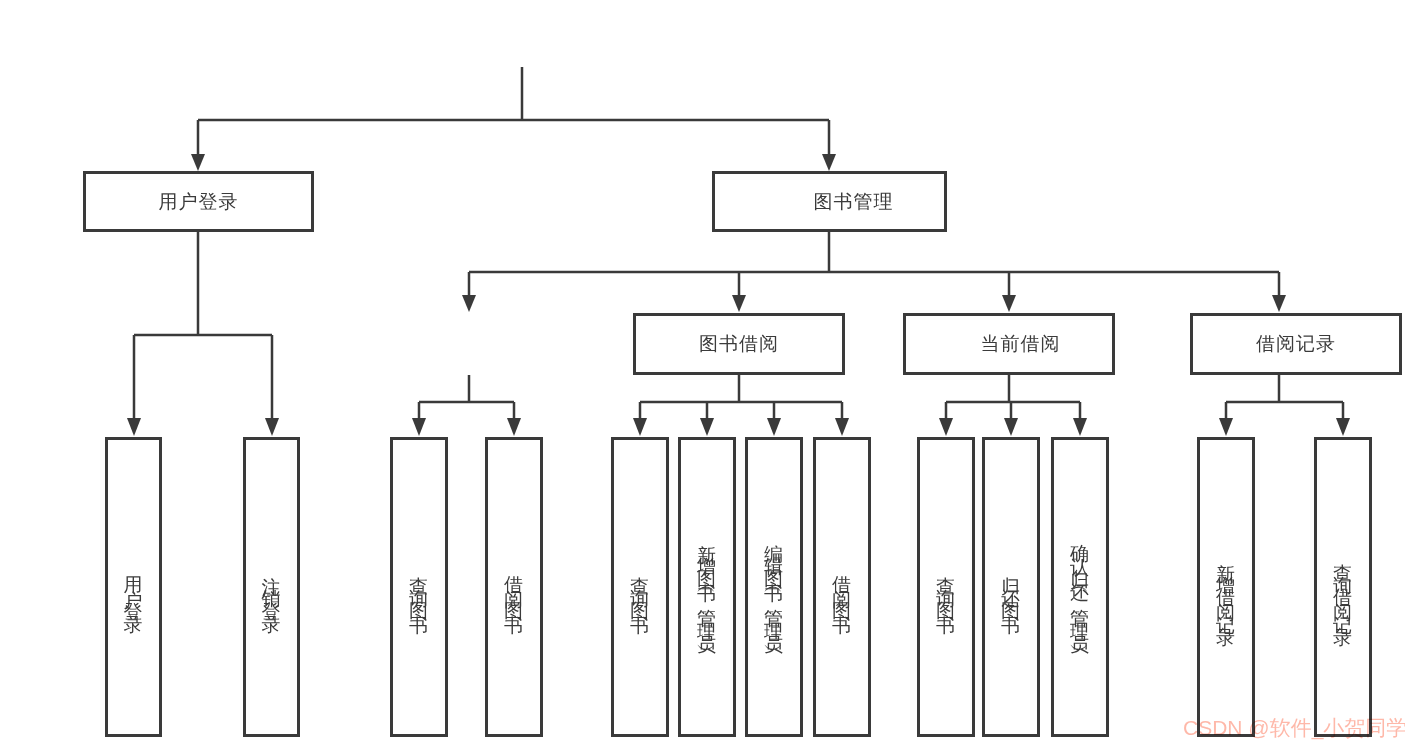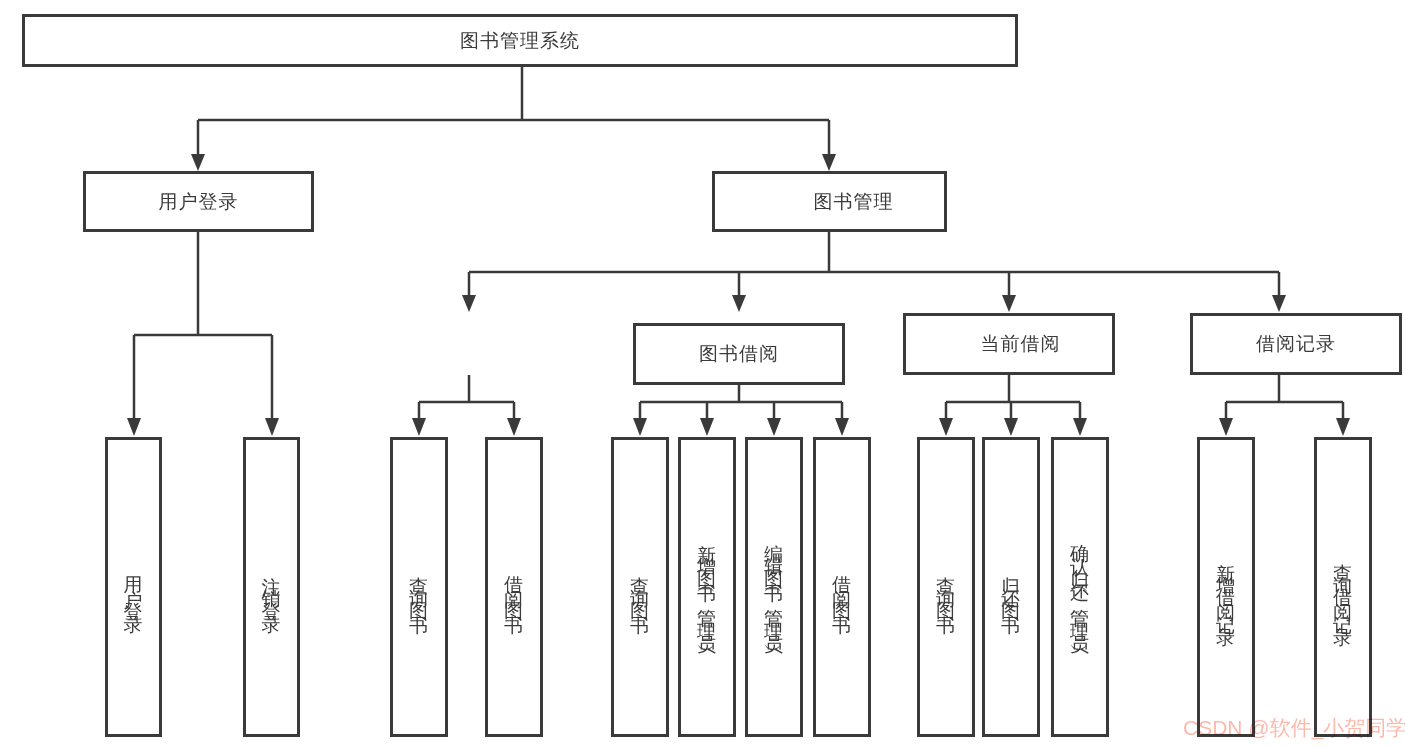--- a/index.html
+++ b/index.html
@@ -42,21 +42,21 @@
     letter-spacing: 13px;
     line-height: 1;
     white-space: nowrap;
     color: #3b3b3b;
   }
   
   #node-root   { left: 22px;  top: 14px;  width: 996px; height: 53px; }
   #node-login  { left: 83px;  top: 171px; width: 231px; height: 61px; }
   #node-mgmt   { left: 712px; top: 171px; width: 235px; height: 61px; padding-left: 48px; }
   #node-newbook{ left: 363px; top: 313px; width: 212px; height: 62px; }
-  #node-borrow { left: 633px; top: 323px; width: 212px; height: 62px; }
+  #node-borrow { left: 633px; top: 313px; width: 212px; height: 62px; }
   #node-current{ left: 903px; top: 313px; width: 212px; height: 62px; padding-left: 23px; }
   #node-record { left: 1173px;top: 313px; width: 212px; height: 62px; margin-left: 17px; }
   
   #leaf-login-0 { left: 105px;  width: 57px; }
   #leaf-login-1 { left: 243px;  width: 57px; }
   #leaf-new-0   { left: 390px; }
   #leaf-new-1   { left: 485px; }
   #leaf-bor-0   { left: 611px; }
   #leaf-bor-1   { left: 678px; }
   #leaf-bor-2   { left: 745px; }
@@ -127,21 +127,20 @@
       <polygon points="1073,418 1087,418 1080,436"></polygon>
     </g>
 
     <g>
       <path d="M1279,375 V402 M1226,402 H1343 M1226,402 V419 M1343,402 V419"></path>
       <polygon points="1219,418 1233,418 1226,436"></polygon>
       <polygon points="1336,418 1350,418 1343,436"></polygon>
     </g>
   </svg>
 
-  <div class="node h-label" id="node-root">图书管理系统</div>
 
   <div class="node h-label" id="node-login">用户登录</div>
   <div class="node h-label" id="node-mgmt">图书管理</div>
 
   <div class="node h-label" id="node-borrow">图书借阅</div>
   <div class="node h-label" id="node-current">当前借阅</div>
   <div class="node h-label" id="node-record">借阅记录</div>
 
   <div class="node leaf" id="leaf-login-0">
     <span class="vtext">用户登录</span>

